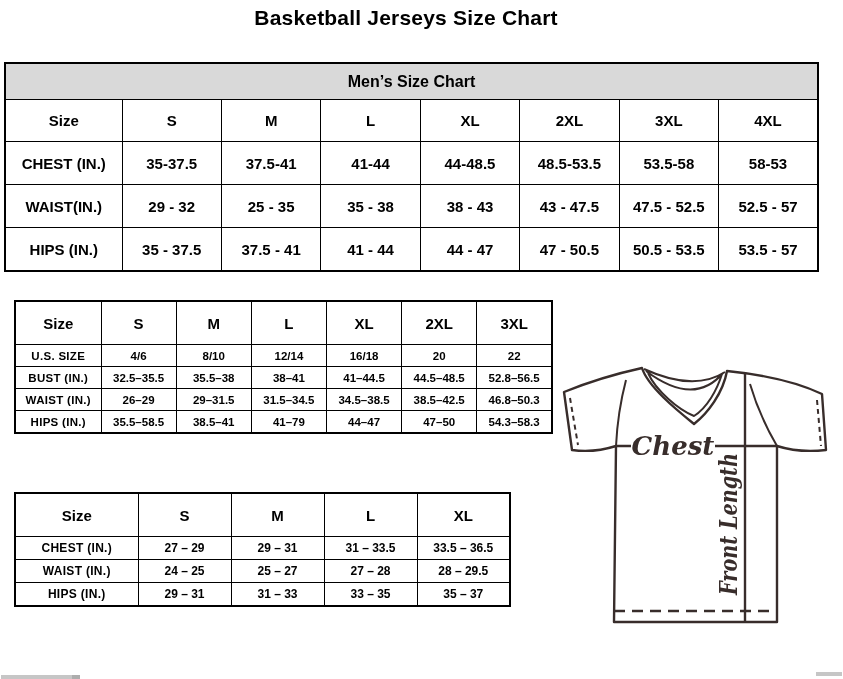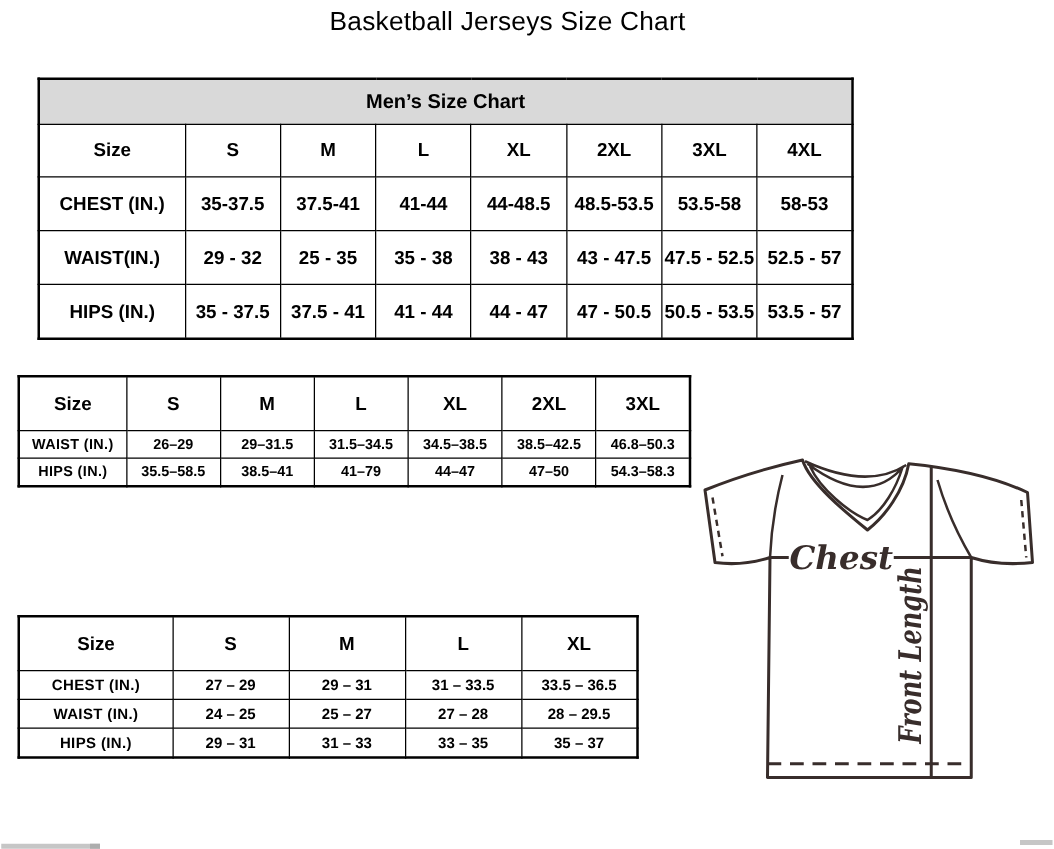--- a/index.html
+++ b/index.html
@@ -1,28 +1,28 @@
 <!DOCTYPE html>
 <html style="--page_bg: #ffffff; --table_header_bg: #d9d9d9; --table_border: #000000; --diagram_line: #382d2b; --scrollbar_thumb: #c6c6c6;"><head>
 <meta charset="utf-8">
 <style>
   html,body{margin:0;padding:0}
   body{width:843px;height:679px;position:relative;overflow:hidden;
        background:var(--page_bg,#ffffff);color:#000;
        font-family:"Liberation Sans",sans-serif;}
   .page-title{position:absolute;top:6px;left:0;width:812px;text-align:center;
-              font-size:21px;font-weight:normal;letter-spacing:.2px}
+              font-size:21px;font-weight:bold;letter-spacing:.2px}
   table.size-table{position:absolute;border-collapse:collapse;table-layout:fixed;
                    border:2px solid var(--table_border,#000);background:#fff}
   .size-table td{border:1px solid var(--table_border,#000);text-align:center;
                  vertical-align:middle;font-weight:bold;padding:0;
                  overflow:hidden;white-space:nowrap}
   tr.band td{background:var(--table_header_bg,#d9d9d9)}
   
-  table.men{left:30px;top:62px;width:653px}
+  table.men{left:4px;top:62px;width:815px}
   .men tr.band td{height:35px;font-size:16px}
   .men tr.head td{height:41px;font-size:15px}
   .men tr.data td{height:42px;font-size:15px}
   .men td.lbl{font-size:14.5px}
   
   table.women{left:14px;top:300px;width:539px}
   .women tr.band td{height:34px;font-size:16px}
   .women tr.head td{height:42px;font-size:15px}
   .women tr.data td{height:21px;font-size:11.5px}
   .women td.lbl{font-size:11px;letter-spacing:.3px}
@@ -105,20 +105,38 @@
   <tr class="head">
     <td>Size</td>
     <td>S</td>
     <td>M</td>
     <td>L</td>
     <td>XL</td>
     <td>2XL</td>
     <td>3XL</td>
   </tr>
   <tr class="data">
+    <td class="lbl">U.S. SIZE</td>
+    <td>4/6</td>
+    <td>8/10</td>
+    <td>12/14</td>
+    <td>16/18</td>
+    <td>20</td>
+    <td>22</td>
+  </tr>
+  <tr class="data">
+    <td class="lbl">BUST (IN.)</td>
+    <td>32.5–35.5</td>
+    <td>35.5–38</td>
+    <td>38–41</td>
+    <td>41–44.5</td>
+    <td>44.5–48.5</td>
+    <td>52.8–56.5</td>
+  </tr>
+  <tr class="data">
     <td class="lbl">WAIST (IN.)</td>
     <td>26–29</td>
     <td>29–31.5</td>
     <td>31.5–34.5</td>
     <td>34.5–38.5</td>
     <td>38.5–42.5</td>
     <td>46.8–50.3</td>
   </tr>
   <tr class="data">
     <td class="lbl">HIPS (IN.)</td>

